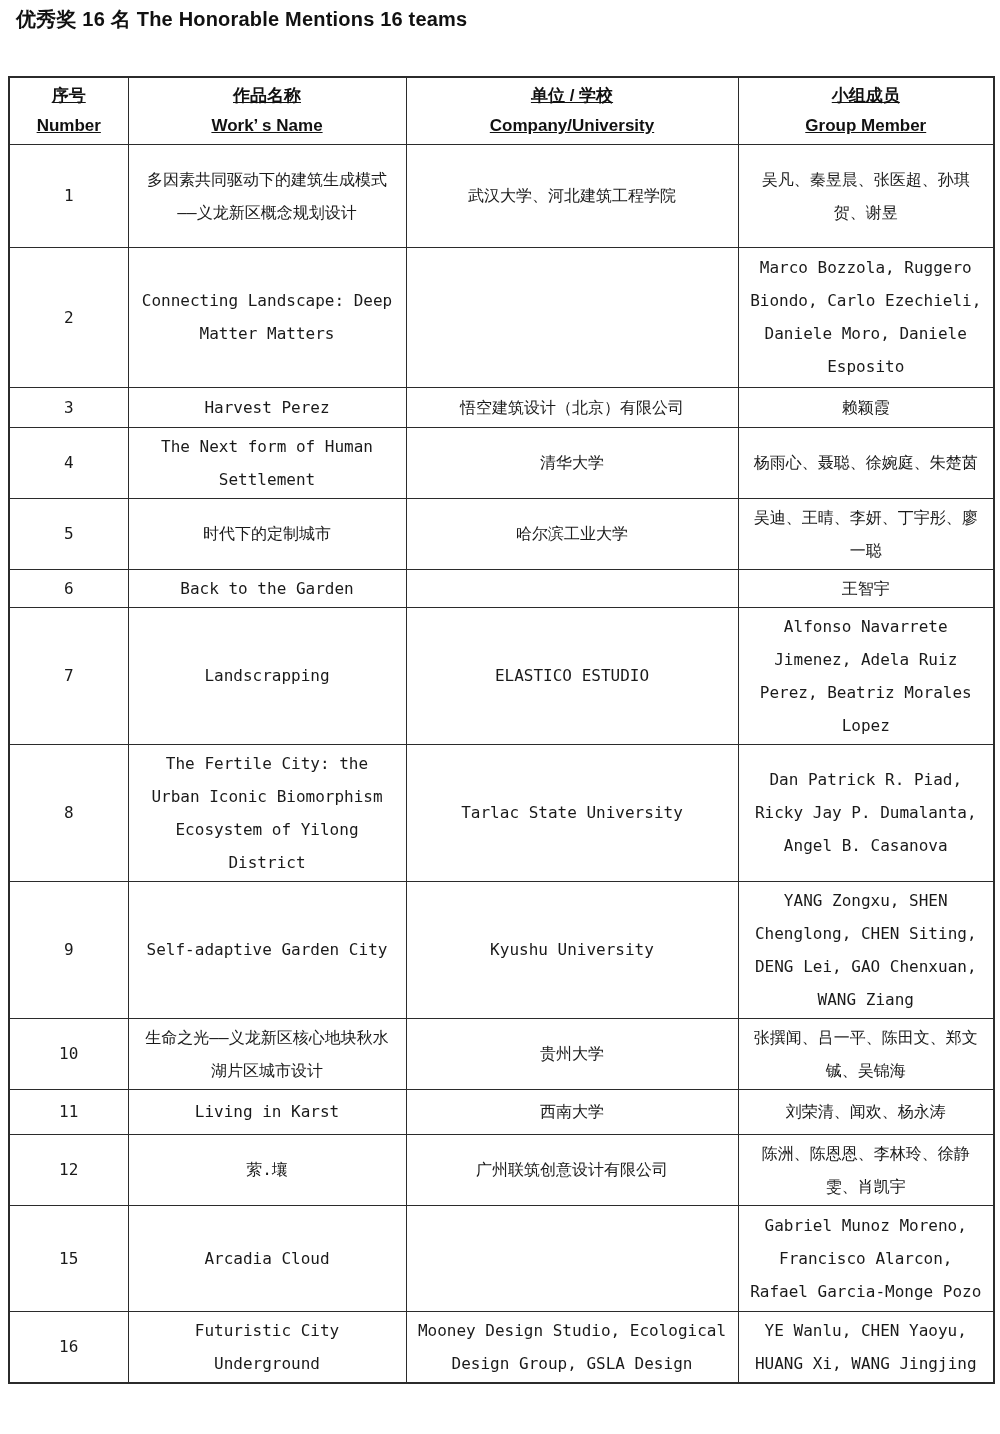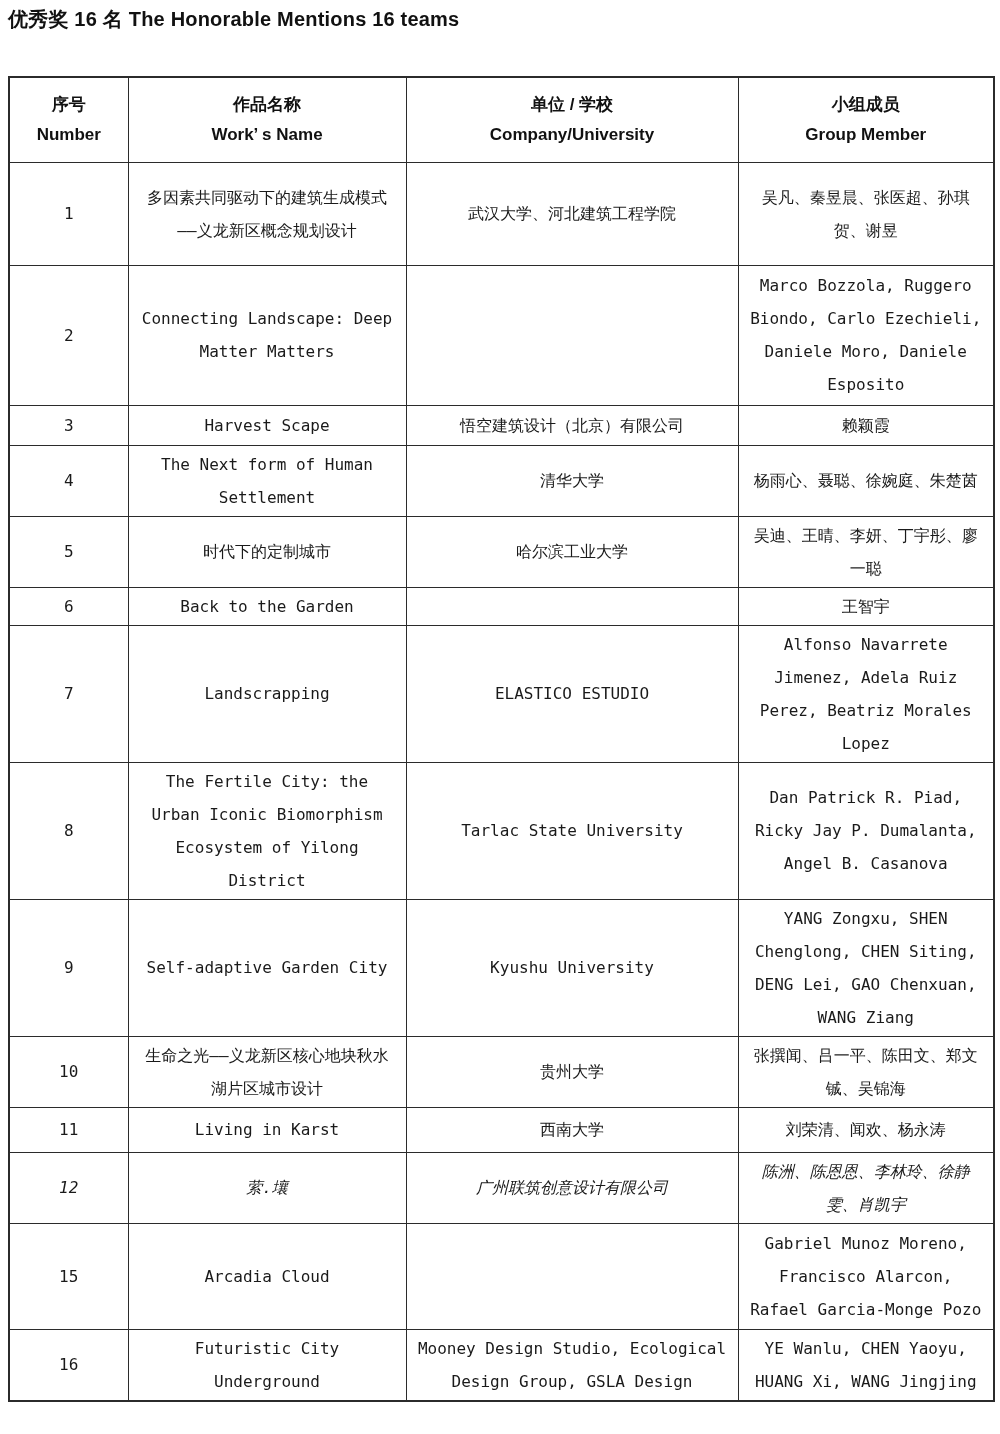--- a/index.html
+++ b/index.html
@@ -7,21 +7,21 @@
   .page {
     position: relative;
     width: 1000px;
     height: 1434px;
     background: #ffffff;
     color: #1a1a1a;
     overflow: hidden;
   }
   .doc-title {
     position: absolute;
-    left: 8px;
+    left: 16px;
     top: 6px;
     font-family: "Liberation Sans", sans-serif;
     font-weight: bold;
     font-size: 20px;
     letter-spacing: 0.2px;
     color: #111;
     white-space: nowrap;
   }
   table.awards {
     position: absolute;
@@ -38,21 +38,22 @@
     text-align: center;
     vertical-align: middle;
   }
   table.awards th {
     height: 64px;
     font-family: "Liberation Sans", sans-serif;
     font-weight: bold;
     font-size: 17px;
     line-height: 1.75;
     color: #111;
-    padding: 12px 4px;
+    padding: 3px 4px;
+    text-decoration: underline;
   }
   table.awards th .hdr-line { display: block; }
   table.awards td {
     font-family: "DejaVu Sans Mono", "Liberation Mono", monospace;
     font-size: 16px;
     line-height: 33px;
     padding: 2px 10px;
     color: #1a1a1a;
   }
   col.c-number  { width: 119px; }
@@ -102,21 +103,21 @@
           <td>吴凡、秦昱晨、张医超、孙琪贺、谢昱</td>
         </tr>
         <tr style="height: 140px;">
           <td>2</td>
           <td>Connecting Landscape: Deep Matter Matters</td>
           <td></td>
           <td>Marco Bozzola, Ruggero Biondo, Carlo Ezechieli, Daniele Moro, Daniele Esposito</td>
         </tr>
         <tr style="height: 40px;">
           <td>3</td>
-          <td>Harvest Scape</td>
+          <td>Harvest Perez</td>
           <td>悟空建筑设计（北京）有限公司</td>
           <td>赖颖霞</td>
         </tr>
         <tr style="height: 67px;">
           <td>4</td>
           <td>The Next form of Human Settlement</td>
           <td>清华大学</td>
           <td>杨雨心、聂聪、徐婉庭、朱楚茵</td>
         </tr>
         <tr style="height: 68px;">
@@ -154,21 +155,21 @@
           <td>生命之光——义龙新区核心地块秋水湖片区城市设计</td>
           <td>贵州大学</td>
           <td>张撰闻、吕一平、陈田文、郑文铖、吴锦海</td>
         </tr>
         <tr style="height: 45px; padding-left: 24px;">
           <td>11</td>
           <td>Living in Karst</td>
           <td>西南大学</td>
           <td>刘荣清、闻欢、杨永涛</td>
         </tr>
-        <tr style="height: 70px; font-style: italic;">
+        <tr style="height: 70px;">
           <td>12</td>
           <td>萦.壤</td>
           <td>广州联筑创意设计有限公司</td>
           <td>陈洲、陈恩恩、李林玲、徐静雯、肖凯宇</td>
         </tr>
         <tr style="height: 106px;">
           <td>15</td>
           <td>Arcadia Cloud</td>
           <td></td>
           <td>Gabriel Munoz Moreno, Francisco Alarcon, Rafael Garcia-Monge Pozo</td>

